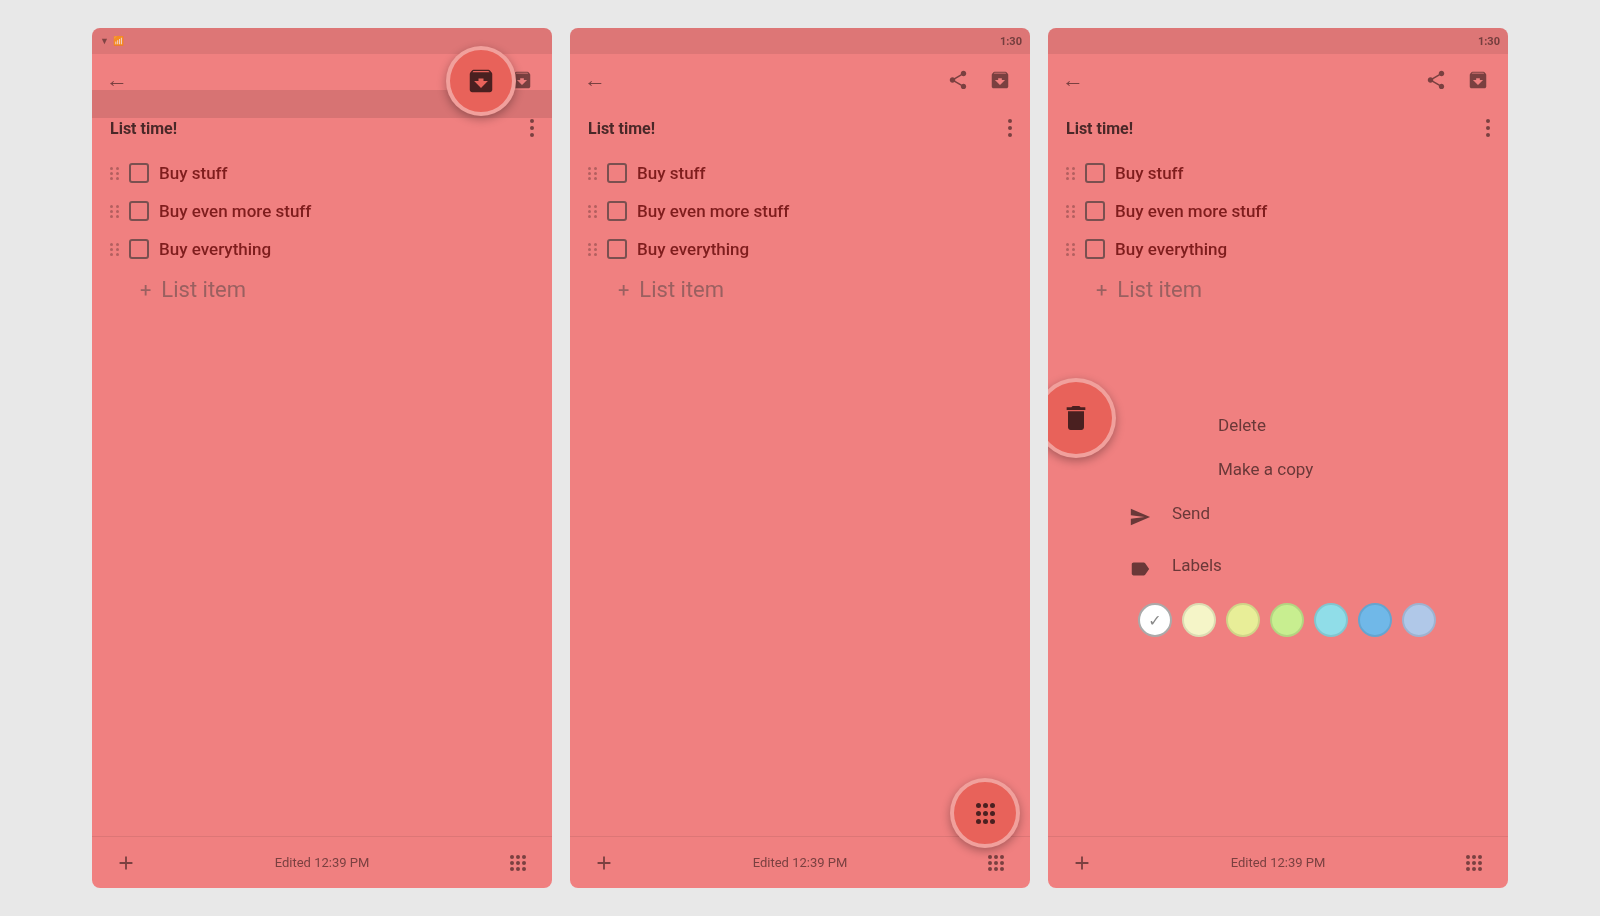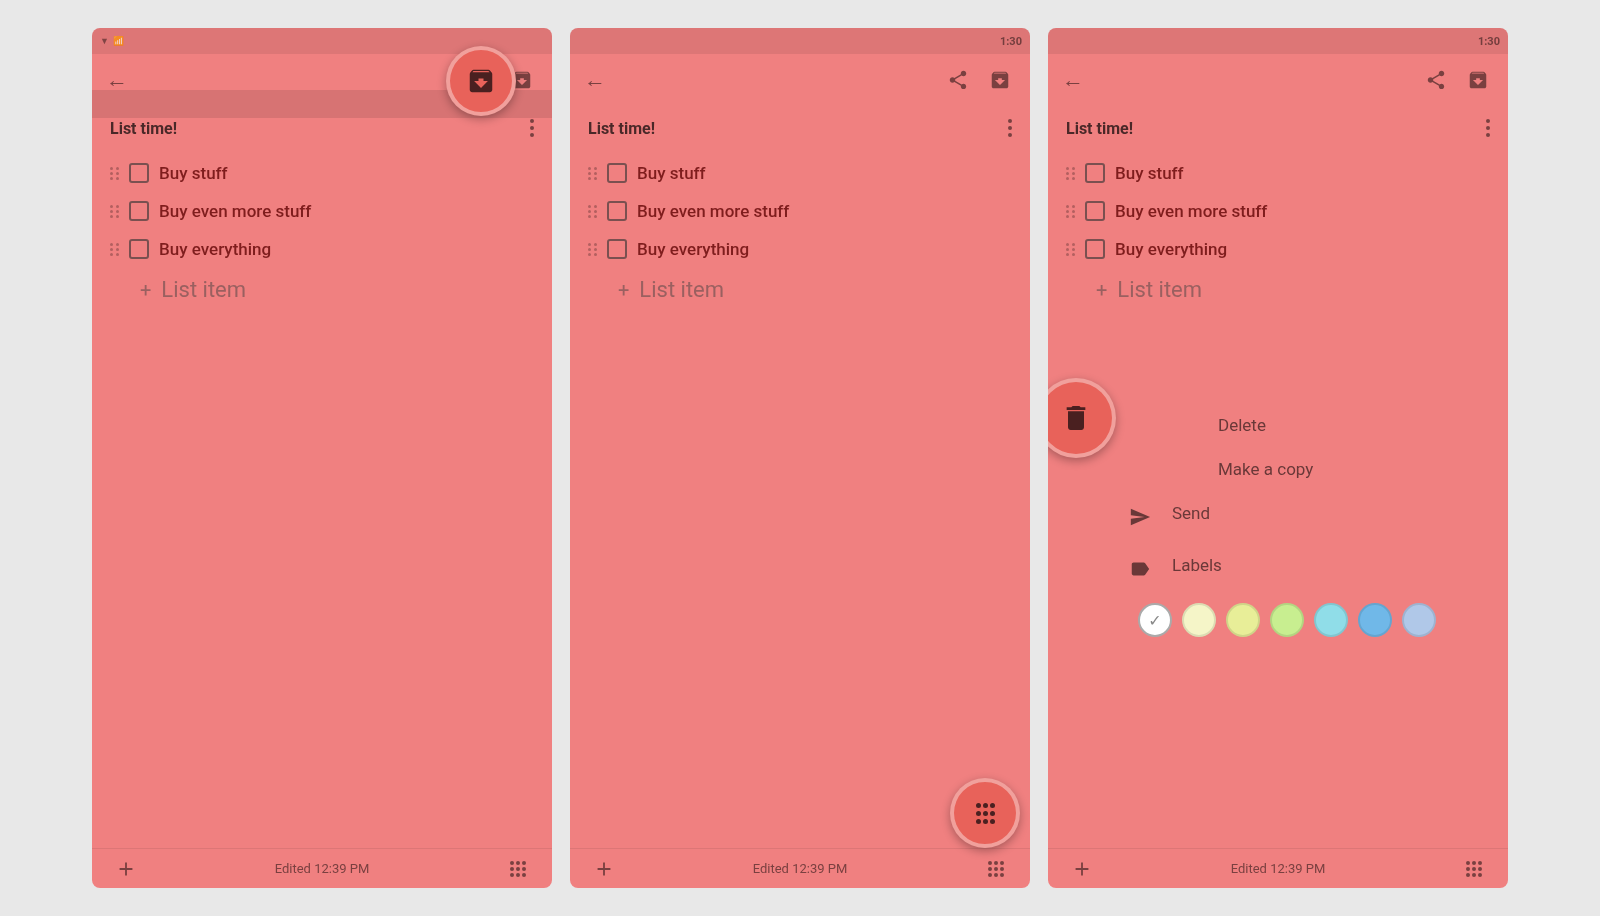--- a/index.html
+++ b/index.html
@@ -138,21 +138,21 @@
       font-size: 22px;
       color: #9a6060;
     }
 
     
     .bottom-bar {
       position: absolute;
       bottom: 0;
       left: 0;
       right: 0;
-      height: 40px;
+      height: 52px;
       display: flex;
       align-items: center;
       padding: 0 18px;
       border-top: 1px solid rgba(0,0,0,0.08);
     }
     .bottom-icon {
       width: 32px;
       height: 32px;
       display: flex;
       align-items: center;

